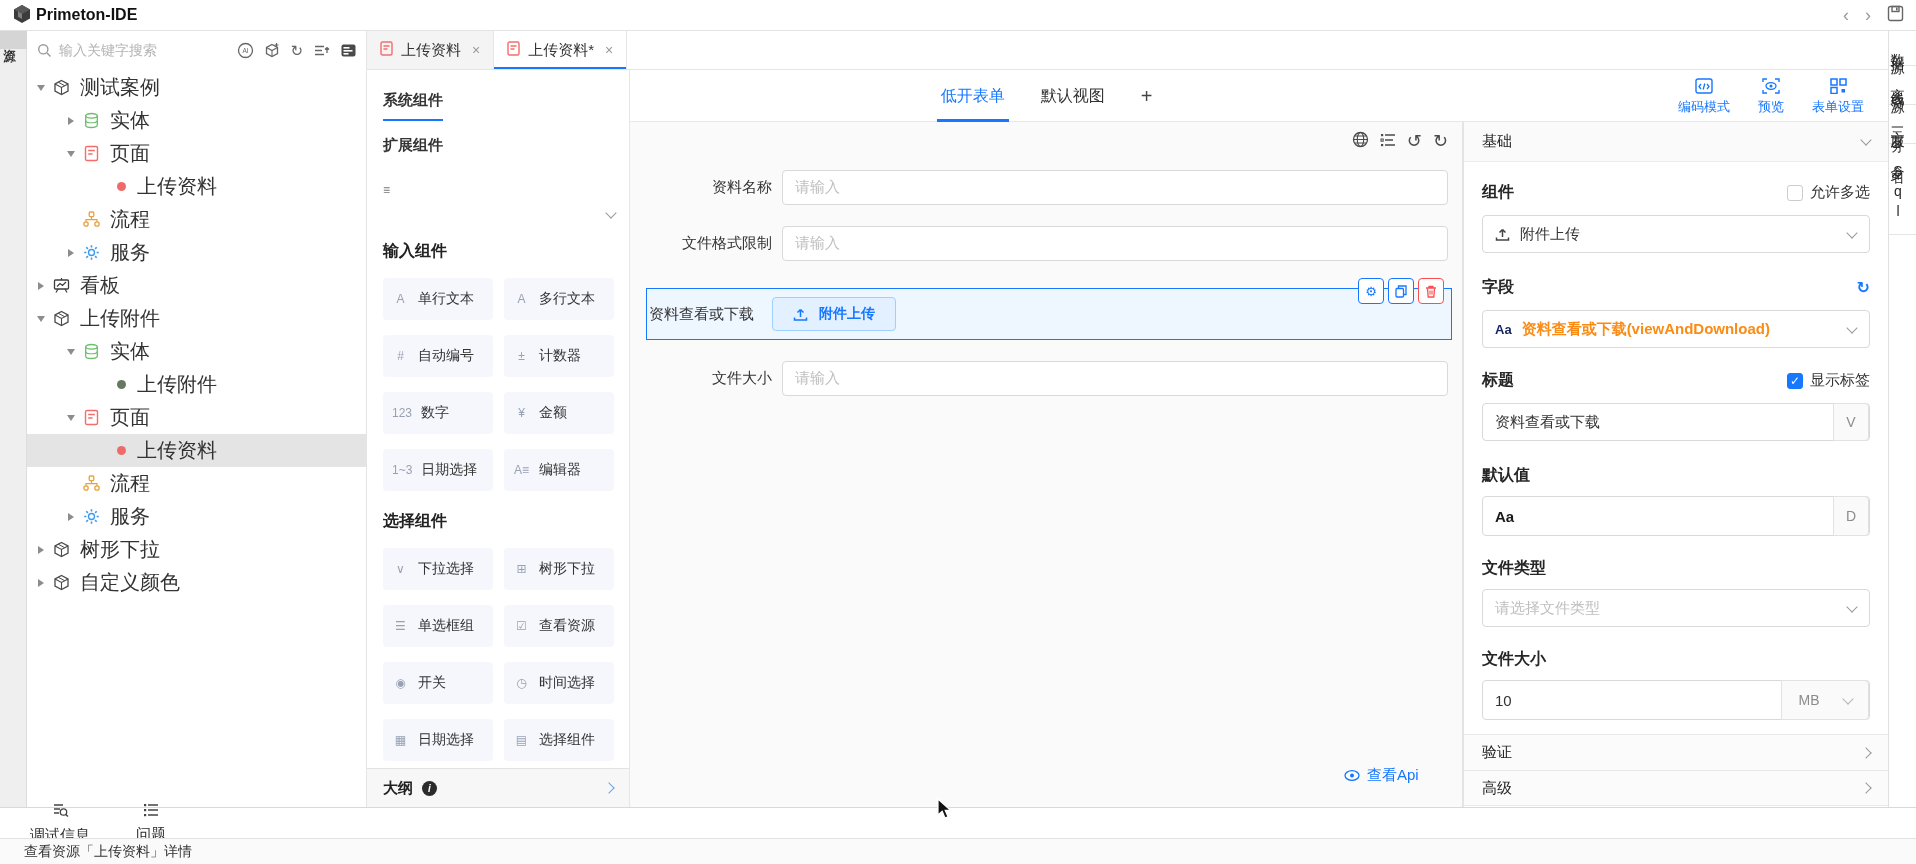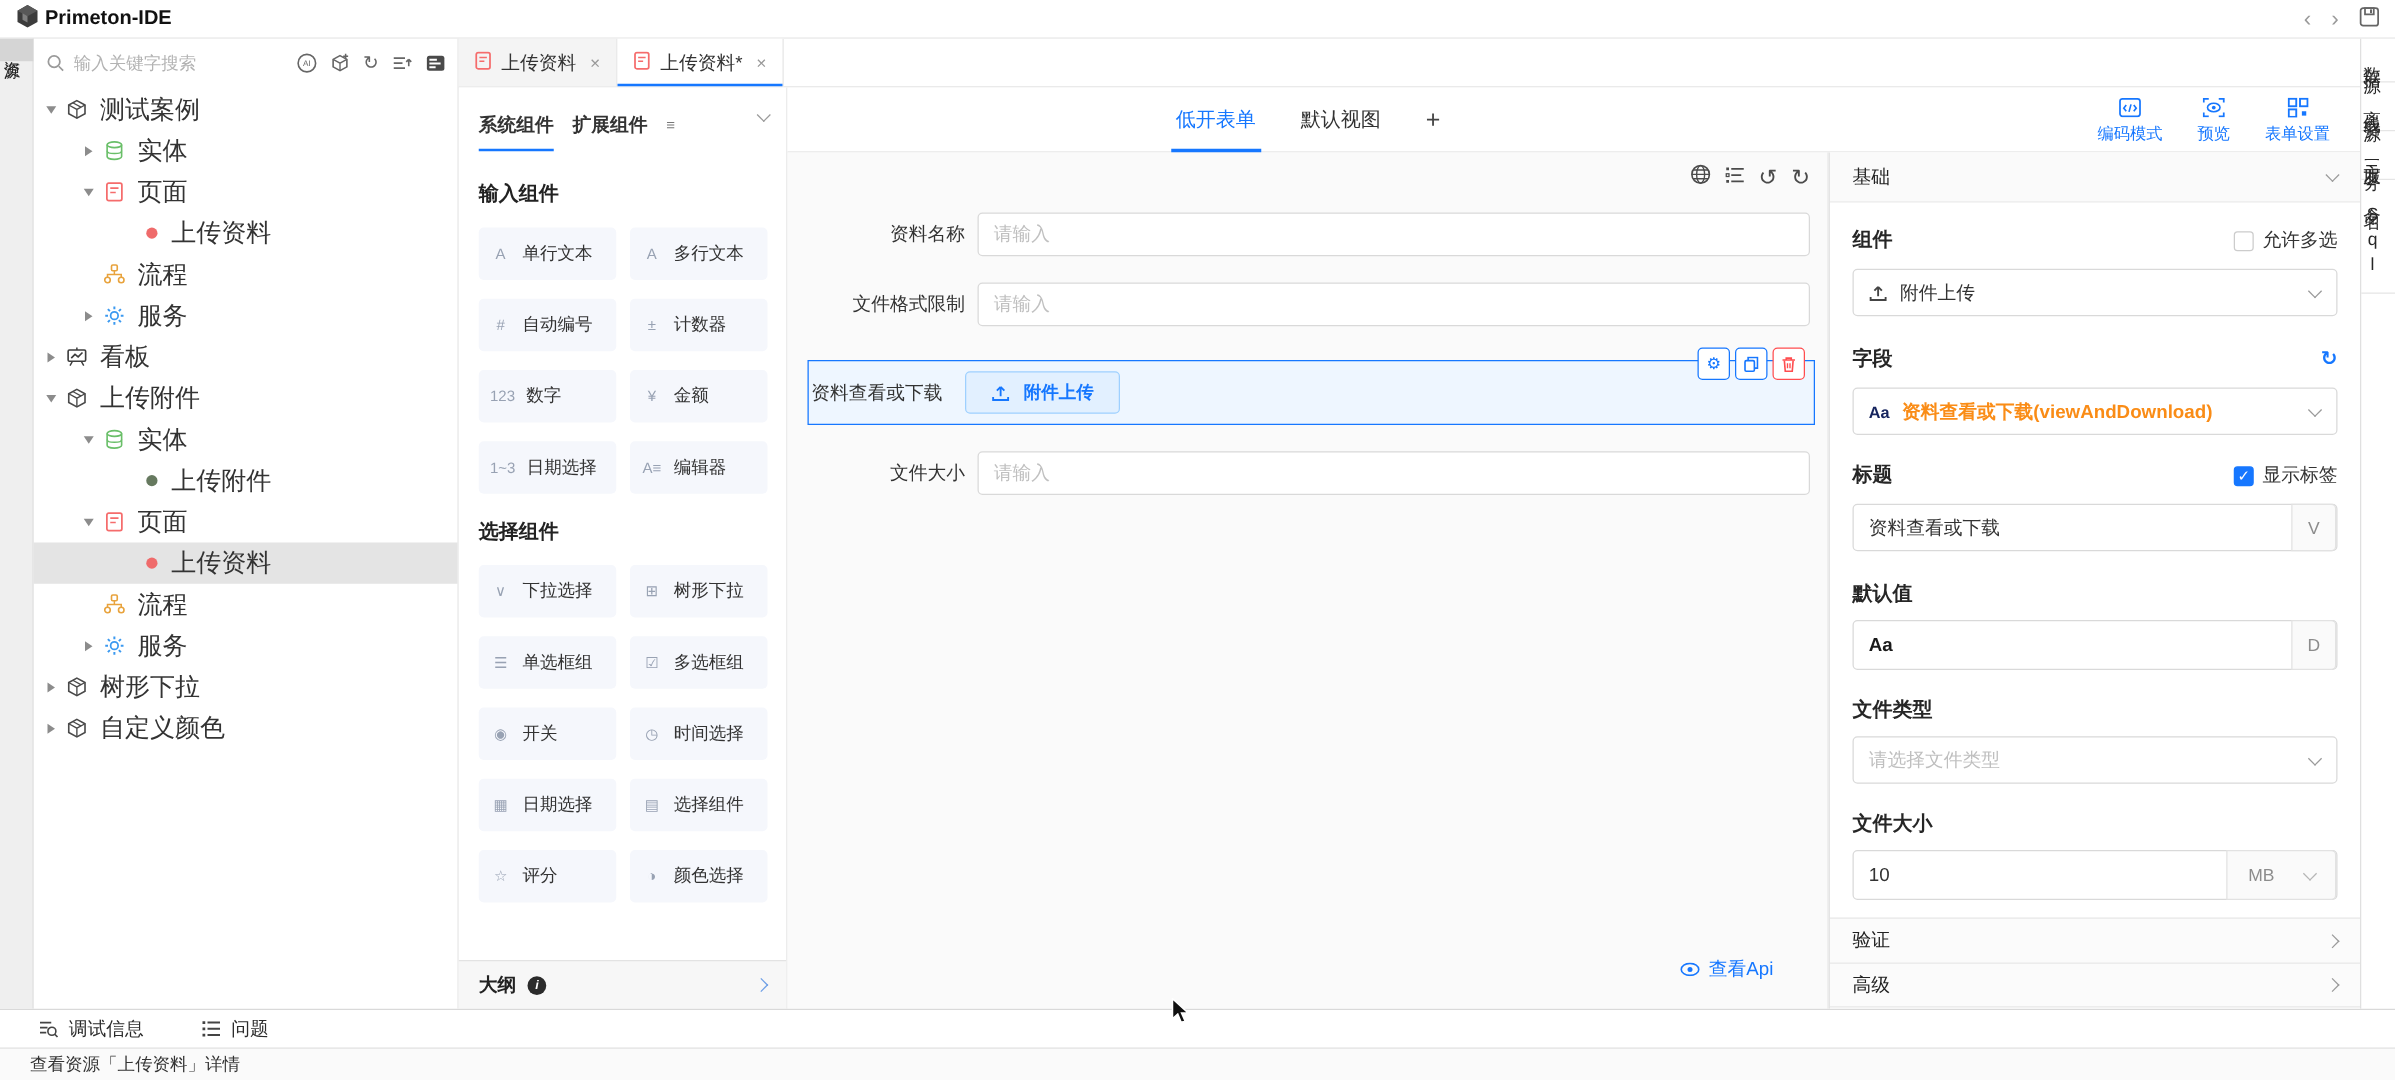--- a/index.html
+++ b/index.html
@@ -33,21 +33,21 @@
   .tdot{width:9px;height:9px;border-radius:50%;margin:0 11px 0 8px;flex:none;}
   
   .doc-tabbar{position:absolute;left:367px;top:31px;width:1521px;height:39px;background:#fff;border-bottom:1px solid #e4e4e4;display:flex;}
   .dtab{display:flex;align-items:center;gap:8px;padding:0 13px;font-size:15px;color:#333;
         border-right:1px solid #e6e6e6;background:#f4f4f4;position:relative;}
   .dtab.active{background:#fff;}
   .dtab.active:after{content:"";position:absolute;left:0;right:0;bottom:0;height:2px;background:#1677ff;}
   .dclose{color:#999;font-size:14px;margin-left:3px;}
   
   .palette{position:absolute;left:367px;top:70px;width:263px;height:737px;background:#fff;border-right:1px solid #e6e6e6;}
-  .pal-head{display:flex;align-items:flex-start;padding:21px 14px 0 16px;gap:15px;}
+  .pal-head{display:flex;align-items:flex-start;padding:21px 14px 0 16px;gap:15px;flex-direction:column;}
   .ptab{font-size:15px;font-weight:700;color:#333;padding-bottom:9px;border-bottom:2px solid transparent;}
   .ptab.active{border-color:#1677ff;}
   .pmenu{color:#777;font-size:12px;margin-top:2px;}
   .pal-chev{margin-left:auto;margin-top:4px;}
   .pal-body{padding:16px 16px 0;}
   .psec-title{font-size:16px;font-weight:700;color:#222;margin:8px 0 16px;}
   .pgrid{display:grid;grid-template-columns:110px 110px;gap:15px 11px;margin-bottom:20px;}
   .pitem{height:42px;background:#f5f7fc;border-radius:4px;display:flex;align-items:center;padding:0 9px;gap:9px;font-size:14px;color:#333;}
   .pico{color:#98a2b3;font-size:12px;min-width:17px;text-align:center;flex:none;line-height:1;}
   .pal-foot{position:absolute;left:0;right:0;bottom:0;height:39px;background:#f7f7f7;border-top:1px solid #e3e3e3;
@@ -109,21 +109,21 @@
   .psec{height:36px;border-top:1px solid #e8e8e8;background:#fbfbfb;display:flex;align-items:center;
         justify-content:space-between;padding:0 18px;font-size:15px;color:#222;}
   .psec:last-child{border-bottom:1px solid #e8e8e8;}
   
   .right-rail{position:absolute;left:1888px;top:31px;width:28px;height:776px;background:#fff;border-left:1px solid #e0e0e0;}
   .rr-item{writing-mode:vertical-lr;text-orientation:upright;font-size:14px;color:#262626;letter-spacing:4px;
            padding:11px 0;margin:0 auto;display:block;text-align:center;width:100%;border-bottom:1px solid #e5e5e5;}
   
   .debug-bar{position:absolute;left:0;top:807px;width:1916px;height:31px;background:#fff;border-top:1px solid #d9d9d9;
              display:flex;align-items:center;padding-left:30px;gap:46px;}
-  .db-item{display:flex;align-items:center;gap:8px;font-size:15px;color:#2b2b2b;}
+  .db-item{display:flex;align-items:center;gap:8px;font-size:15px;color:#2b2b2b;flex-direction:column;}
   .status-bar{position:absolute;left:0;top:838px;width:1916px;height:26px;background:#fafafa;border-top:1px solid #e2e2e2;
               display:flex;align-items:center;padding-left:24px;font-size:14px;color:#333;}
   .cursor{position:absolute;left:936px;top:798px;z-index:99;}
 </style>
 </head>
 <body>
 
 <div id="app">
 
   <div class="titlebar">
@@ -449,21 +449,21 @@
           <div class="pitem">
             <span class="pico">⊞</span>
             <span>树形下拉</span>
           </div>
           <div class="pitem">
             <span class="pico">☰</span>
             <span>单选框组</span>
           </div>
           <div class="pitem">
             <span class="pico">☑</span>
-            <span>多选框组</span>
+            <span>查看资源</span>
           </div>
           <div class="pitem">
             <span class="pico">◉</span>
             <span>开关</span>
           </div>
           <div class="pitem">
             <span class="pico">◷</span>
             <span>时间选择</span>
           </div>
           <div class="pitem">

